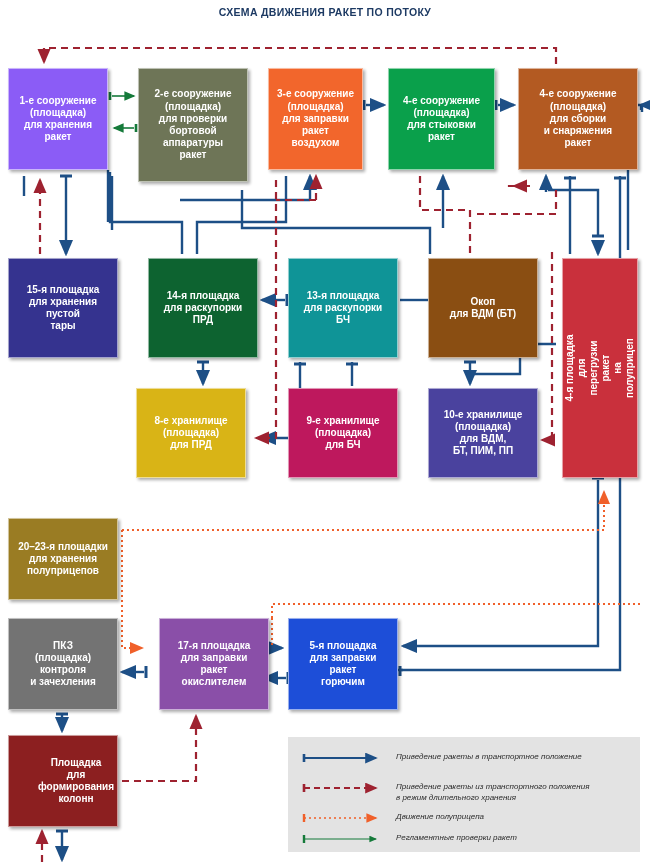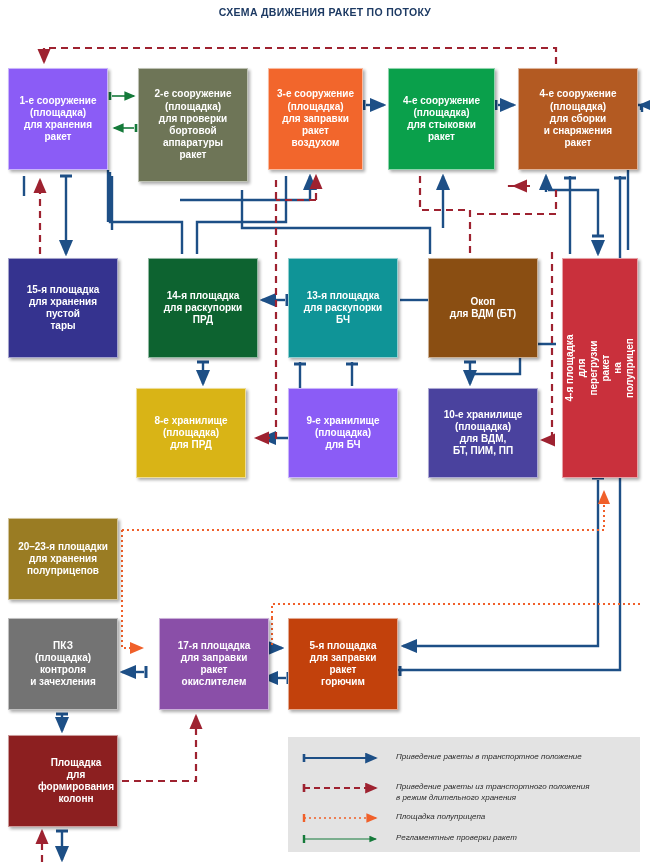--- a/index.html
+++ b/index.html
@@ -227,21 +227,21 @@
       <div class="box vert" style="left: 562px; top: 258px; width: 76px; height: 220px; background: rgb(201, 48, 60);">
         <span style="width: 220px; line-height: 12px;">4-я площадка
 для перегрузки ракет
 на полуприцеп</span>
       </div>
       <div class="box" style="left: 136px; top: 388px; width: 110px; height: 90px; background: rgb(217, 180, 22);">
         <span>8-е хранилище
 (площадка)
 для ПРД</span>
       </div>
-      <div class="box" style="left: 288px; top: 388px; width: 110px; height: 90px; background: #8b5cf6;">
+      <div class="box" style="left: 288px; top: 388px; width: 110px; height: 90px; background: #be185d;">
         <span>9-е хранилище
 (площадка)
 для БЧ</span>
       </div>
       <div class="box" style="left: 428px; top: 388px; width: 110px; height: 90px; background: rgb(74, 66, 158);">
         <span>10-е хранилище
 (площадка)
 для ВДМ,
 БТ, ПИМ, ПП</span>
       </div>
@@ -255,21 +255,21 @@
 (площадка)
 контроля
 и зачехления</span>
       </div>
       <div class="box" style="left: 148px; top: 618px; width: 110px; height: 92px; background: rgb(138, 79, 168); margin-left: 11px;">
         <span>17-я площадка
 для заправки
 ракет
 окислителем</span>
       </div>
-      <div class="box" style="left: 288px; top: 618px; width: 110px; height: 92px; background: #c2410c;">
+      <div class="box" style="left: 288px; top: 618px; width: 110px; height: 92px; background: #1d4ed8;">
         <span>5-я площадка
 для заправки
 ракет
 горючим</span>
       </div>
       <div class="box" style="left: 8px; top: 735px; width: 110px; height: 92px; background: rgb(140, 31, 32); justify-content: flex-end;">
         <span>Площадка
 для
 формирования
 колонн</span>
@@ -291,21 +291,21 @@
     </svg>
     <div id="legend-items">
         <div class="leg-row" style="left: 108px; top: 14px;">
           <div class="leg-text">Приведение ракеты в транспортное положение</div>
         </div>
         <div class="leg-row" style="left: 108px; top: 44px;">
           <div class="leg-text">Приведение ракеты из транспортного положения
 в режим длительного хранения</div>
         </div>
         <div class="leg-row" style="left: 108px; top: 74px;">
-          <div class="leg-text">Площадка полуприцепа</div>
+          <div class="leg-text">Движение полуприцепа</div>
         </div>
         <div class="leg-row" style="left: 108px; top: 95px;">
           <div class="leg-text">Регламентные проверки ракет</div>
         </div>
       </div>
   </div>
 
 </div>
 
 </body></html>

